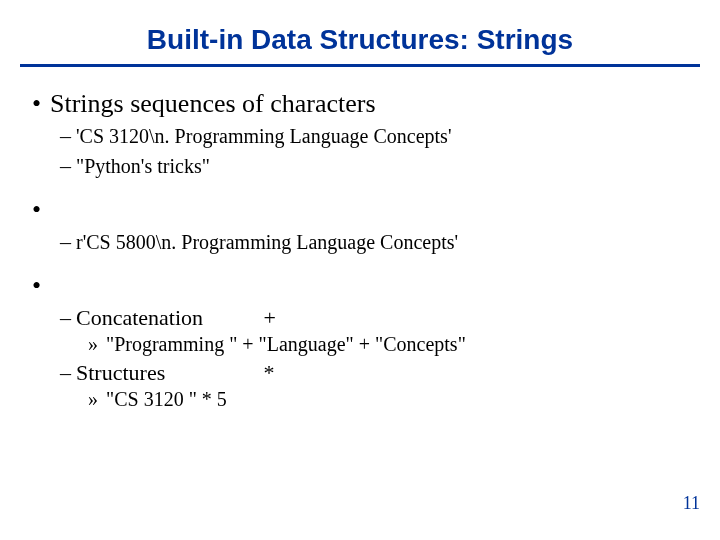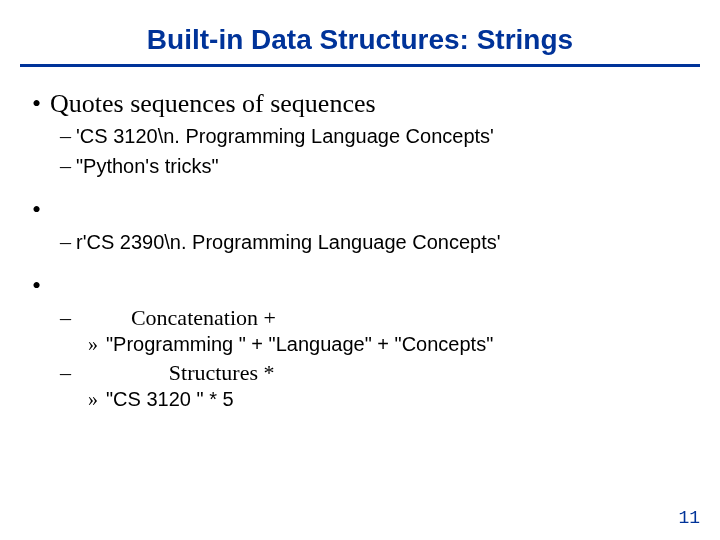--- a/index.html
+++ b/index.html
@@ -7,53 +7,53 @@
   .slide { position: relative; width: 720px; height: 540px; padding: 24px 20px 20px 20px; }
   .title { text-align: center; font-family: Arial, Helvetica, sans-serif; font-weight: bold; font-size: 28px; color: #003399; margin-bottom: 8px; }
   .rule { height: 3px; background: #003399; margin: 0 0 22px 0; }
   .content { padding: 0 4px 0 12px; }
   .b1 { display: flex; align-items: baseline; font-size: 26px; margin-top: 10px; }
   .b1 .dot { width: 18px; flex-shrink: 0; }
   .b2 { display: flex; align-items: baseline; font-size: 22px; margin-top: 4px; padding-left: 28px; }
   .b2 .dash { width: 16px; flex-shrink: 0; }
   .b3 { display: flex; align-items: baseline; font-size: 20px; margin-top: 2px; padding-left: 56px; }
   .b3 .raquo { width: 18px; flex-shrink: 0; }
-  .mono { font-family: Liberation Sans, sans-serif; font-size: 20px; text-align: right; }
+  .mono { font-family: Liberation Serif, serif; font-size: 20px; text-align: right; }
   .serif { font-family: "Times New Roman", Times, serif; }
-  .page-num { position: absolute; right: 20px; bottom: 12px; color: #003399; font-family: Liberation Mono, monospace; font-size: 18px; }
-  .op-label { display: inline-block; min-width: 182px; text-align: right; }
+  .page-num { position: absolute; right: 20px; bottom: 26px; color: #003399; font-family: Liberation Serif, serif; font-size: 18px; }
+  .op-label { display: inline-block; min-width: 182px; }
 </style>
 </head>
 <body>
 
 <div class="slide">
   <div class="title">Built-in Data Structures: Strings</div>
   <div class="rule"></div>
 
   <div class="content">
 
     <div class="b1">
       <span class="dot">•</span>
-      <span class="serif">Quotes sequences of sequences</span>
+      <span class="serif">Strings sequences of characters</span>
     </div>
     <div class="b2">
       <span class="dash">–</span>
       <span class="mono">'CS 3120\n. Programming Language Concepts'</span>
     </div>
     <div class="b2">
       <span class="dash">–</span>
       <span class="mono">"Python's tricks"</span>
     </div>
 
     <div class="b1" style="margin-top:16px">
       <span class="dot">•</span>
     </div>
     <div class="b2">
       <span class="dash">–</span>
-      <span class="mono">r'CS 2390\n. Programming Language Concepts'</span>
+      <span class="mono">r'CS 5800\n. Programming Language Concepts'</span>
     </div>
 
     <div class="b1" style="margin-top:16px">
       <span class="dot">•</span>
     </div>
 
     <div class="b2">
       <span class="dash">–</span>
       <span>
         <span class="serif op-label">Concatenation</span>

